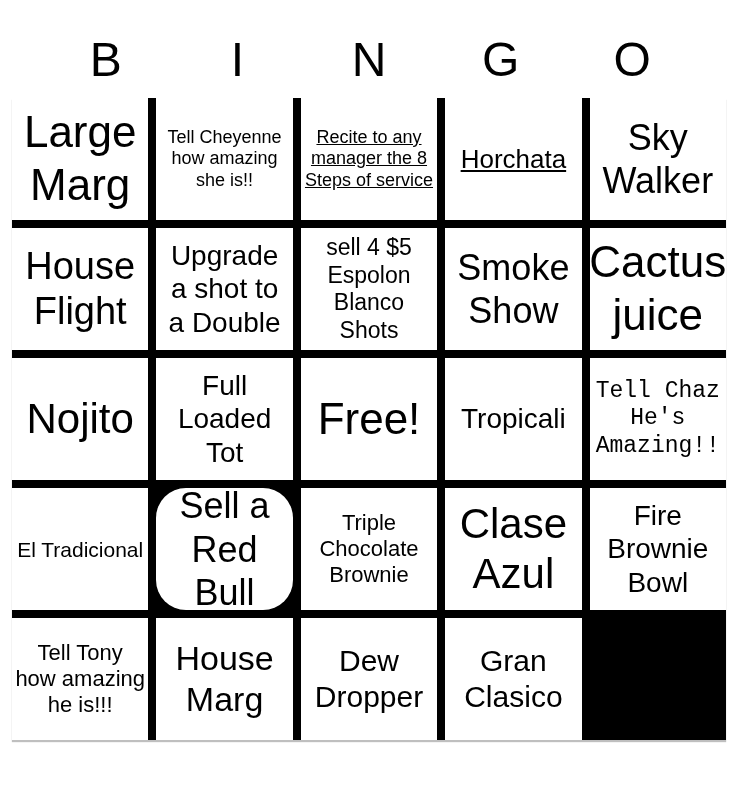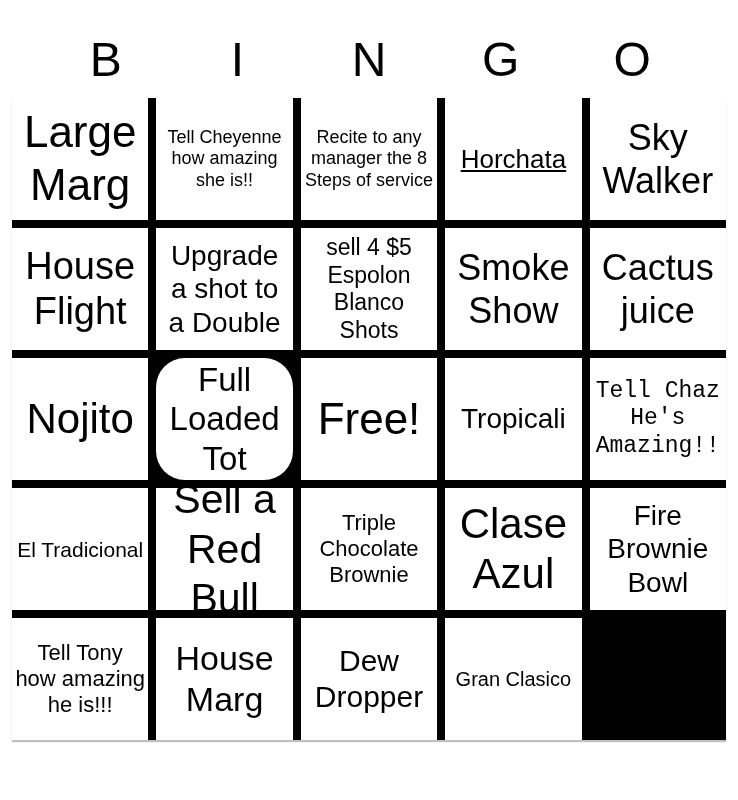--- a/index.html
+++ b/index.html
@@ -66,37 +66,37 @@
     <span>B</span>
     <span>I</span>
     <span>N</span>
     <span>G</span>
     <span>O</span>
   </div>
 
   <div class="bingo-grid">
       <div class="cell" style="font-size: 44px;">Large Marg</div>
       <div class="cell" style="font-size: 18px; text-align: center;">Tell Cheyenne how amazing she is!!</div>
-      <div class="cell" style="font-size: 18px;">Recite to any manager the 8 Steps of service</div>
+      <div class="cell" style="font-size: 18px; text-decoration: underline;">Recite to any manager the 8 Steps of service</div>
       <div class="cell" style="font-size: 26px; text-decoration: underline;">Horchata</div>
       <div class="cell" style="font-size: 36px;">Sky Walker</div>
       <div class="cell" style="font-size: 38px;">House Flight</div>
       <div class="cell" style="font-size: 28px;">Upgrade a shot to a Double</div>
       <div class="cell" style="font-size: 23px;">sell 4 $5 Espolon Blanco Shots</div>
       <div class="cell" style="font-size: 36px;">Smoke Show</div>
-      <div class="cell" style="font-size: 36px;">Cactus juice</div>
+      <div class="cell" style="font-size: 44px;">Cactus juice</div>
       <div class="cell" style="font-size: 42px;">Nojito</div>
-      <div class="cell" style="font-size: 33px; border-radius: 29px;">Full Loaded Tot</div>
+      <div class="cell" style="font-size: 28px;">Full Loaded Tot</div>
       <div class="cell" style="font-size: 44px;">Free!</div>
       <div class="cell" style="font-size: 28px;">Tropicali</div>
       <div class="cell" style="font-size: 23px; font-family: Liberation Mono, monospace;">Tell Chaz He's Amazing!!</div>
       <div class="cell" style="font-size: 21px;">El Tradicional</div>
-      <div class="cell" style="font-size: 41px;">Sell a Red Bull</div>
+      <div class="cell" style="font-size: 36px; border-radius: 30px;">Sell a Red Bull</div>
       <div class="cell" style="font-size: 22px;">Triple Chocolate Brownie</div>
       <div class="cell" style="font-size: 42px;">Clase Azul</div>
       <div class="cell" style="font-size: 28px;">Fire Brownie Bowl</div>
       <div class="cell" style="font-size: 22px;">Tell Tony how amazing he is!!!</div>
       <div class="cell" style="font-size: 34px;">House Marg</div>
       <div class="cell" style="font-size: 30px;">Dew Dropper</div>
-      <div class="cell" style="font-size: 20px;">Gran Clasico</div>
+      <div class="cell" style="font-size: 30px;">Gran Clasico</div>
     </div>
 
 </div>
 
 </body></html>

